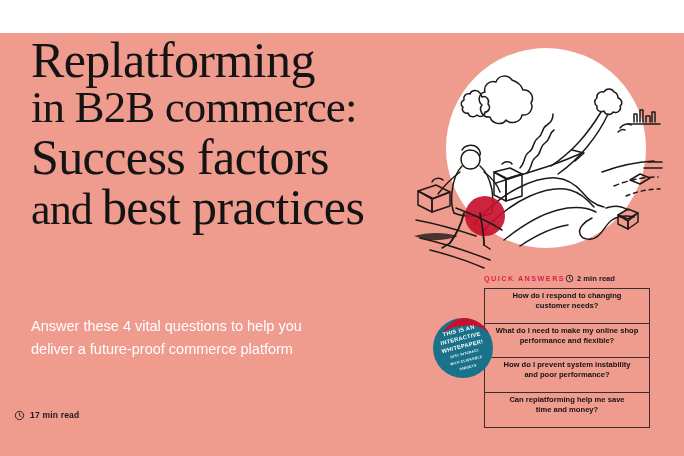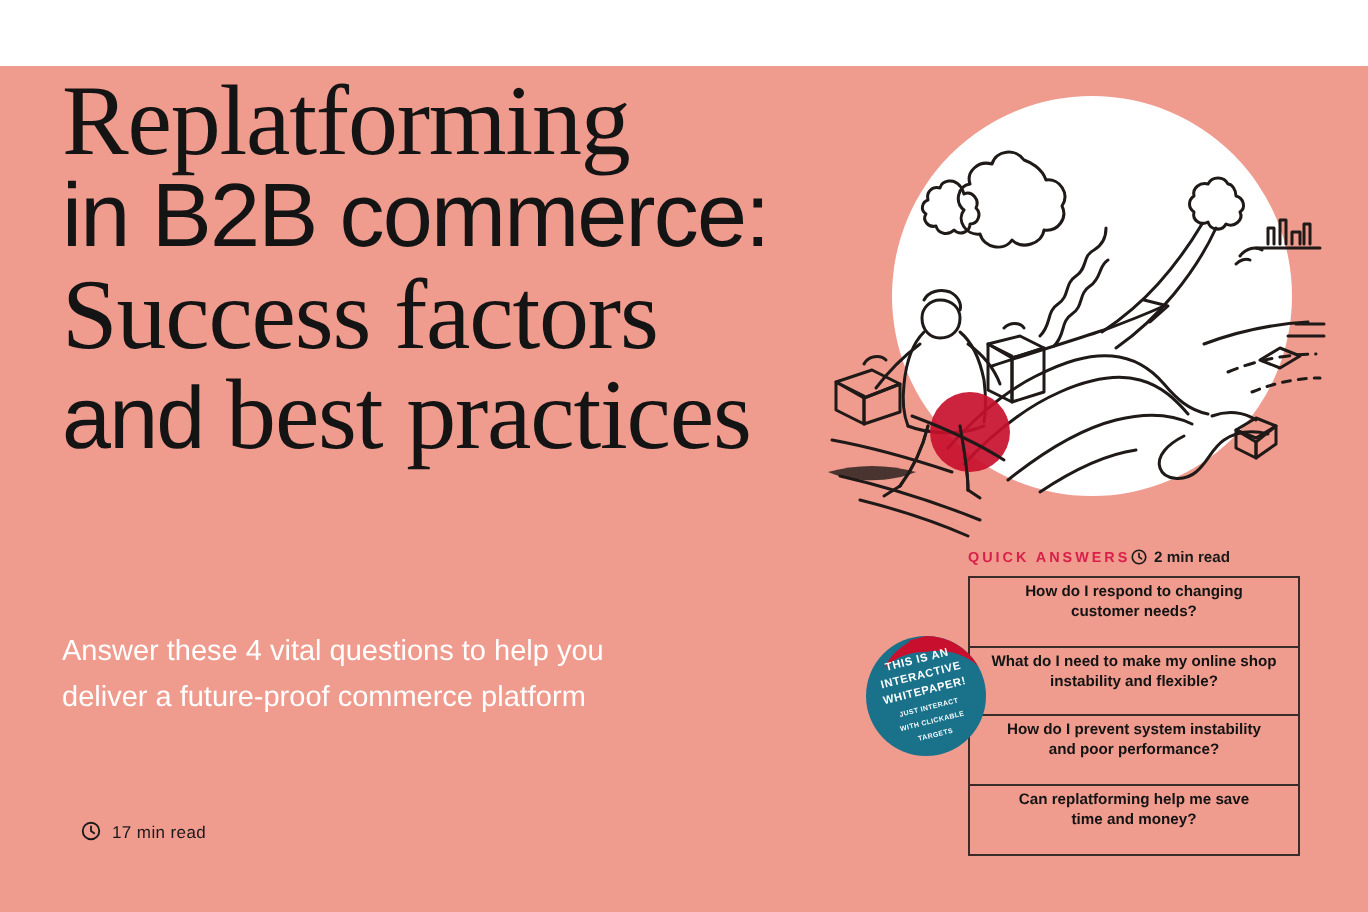--- a/index.html
+++ b/index.html
@@ -43,43 +43,43 @@
     line-height:.96;
   }
   .t-line{display:block;white-space:nowrap;}
   .serif-hv{
     font-family:"Liberation Serif", serif;
     font-weight:normal;
     font-size:50px;
     letter-spacing:-0.6px;
   }
   .sans-lt{
-    font-family:Liberation Sans, sans-serif;
+    font-family:Liberation Serif, serif;
     font-weight:normal;
     font-size:46px;
     letter-spacing:-0.9px;
   }
   .l1{font-size:50px;margin-bottom:2px;}
   .l2{font-size:45px;margin-bottom:4px;}
   .l3{font-size:50px;margin-bottom:2px;}
   .l4{font-size:48px;}
   .l4 .sans-lt{font-size:44px;}
 
   
   .subtitle{
     position:absolute;left:31px;top:315px;width:310px;
     font-size:14.5px;line-height:1.58;color:#ffffff;
     font-family:"Liberation Sans", sans-serif;
   }
 
   
   .readtime-main{
-    position:absolute;left:40px;top:410px;
-    display:flex;align-items:flex-end;gap:5px;
-    font-size:8.5px;font-weight:normal;color:#1a1a1a;letter-spacing:.2px;
+    position:absolute;left:14px;top:410px;
+    display:flex;align-items:flex-start;gap:5px;
+    font-size:8.5px;font-weight:bold;color:#1a1a1a;letter-spacing:.2px;
   }
   .clock{display:inline-block;width:11px;height:11px;flex:0 0 11px;}
 
   
   .illo{
     position:absolute;left:396px;top:40px;width:288px;height:232px;
   }
 
   
   .qa-head{
@@ -256,21 +256,21 @@
       </svg>
     </span>
     <span>2 min read</span>
   </div>
 
   <div class="qa-cards">
     <div class="qa-card">
       <span><span>How do I respond to changing</span><br><span>customer needs?</span></span>
     </div>
     <div class="qa-card">
-      <span><span>What do I need to make my online shop</span><br><span>instability and flexible?</span></span>
+      <span><span>What do I need to make my online shop</span><br><span>performance and flexible?</span></span>
     </div>
     <div class="qa-card">
       <span><span>How do I prevent system instability</span><br><span>and poor performance?</span></span>
     </div>
     <div class="qa-card">
       <span><span>Can replatforming help me save</span><br><span>time and money?</span></span>
     </div>
   </div>
 
   <div class="badge">

